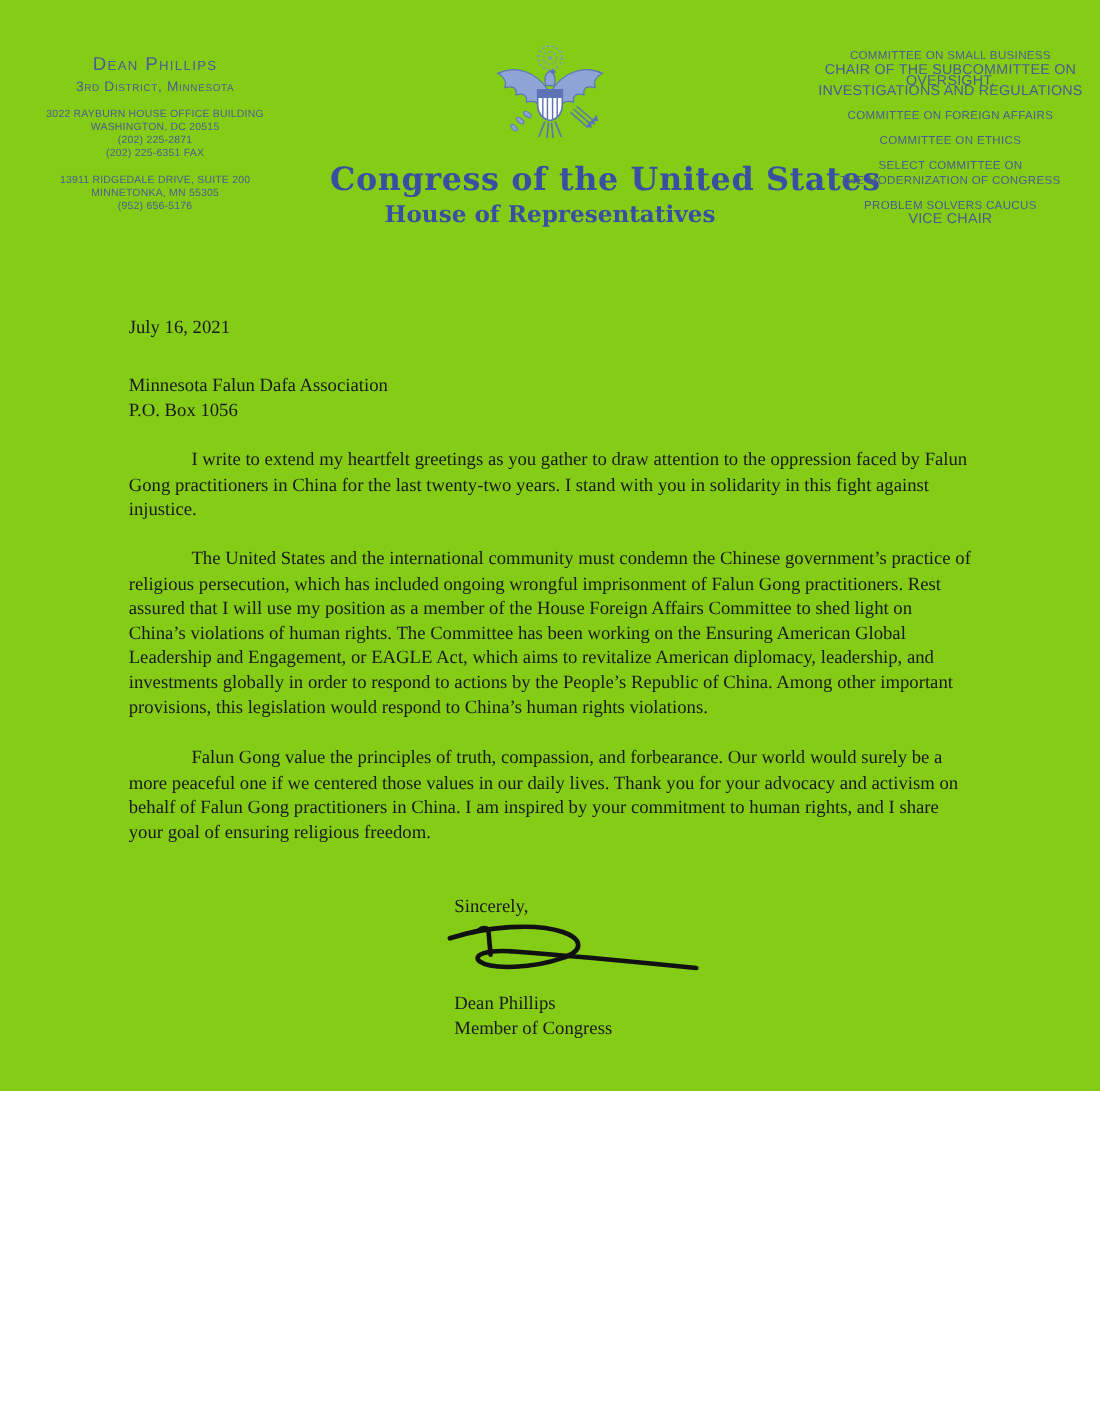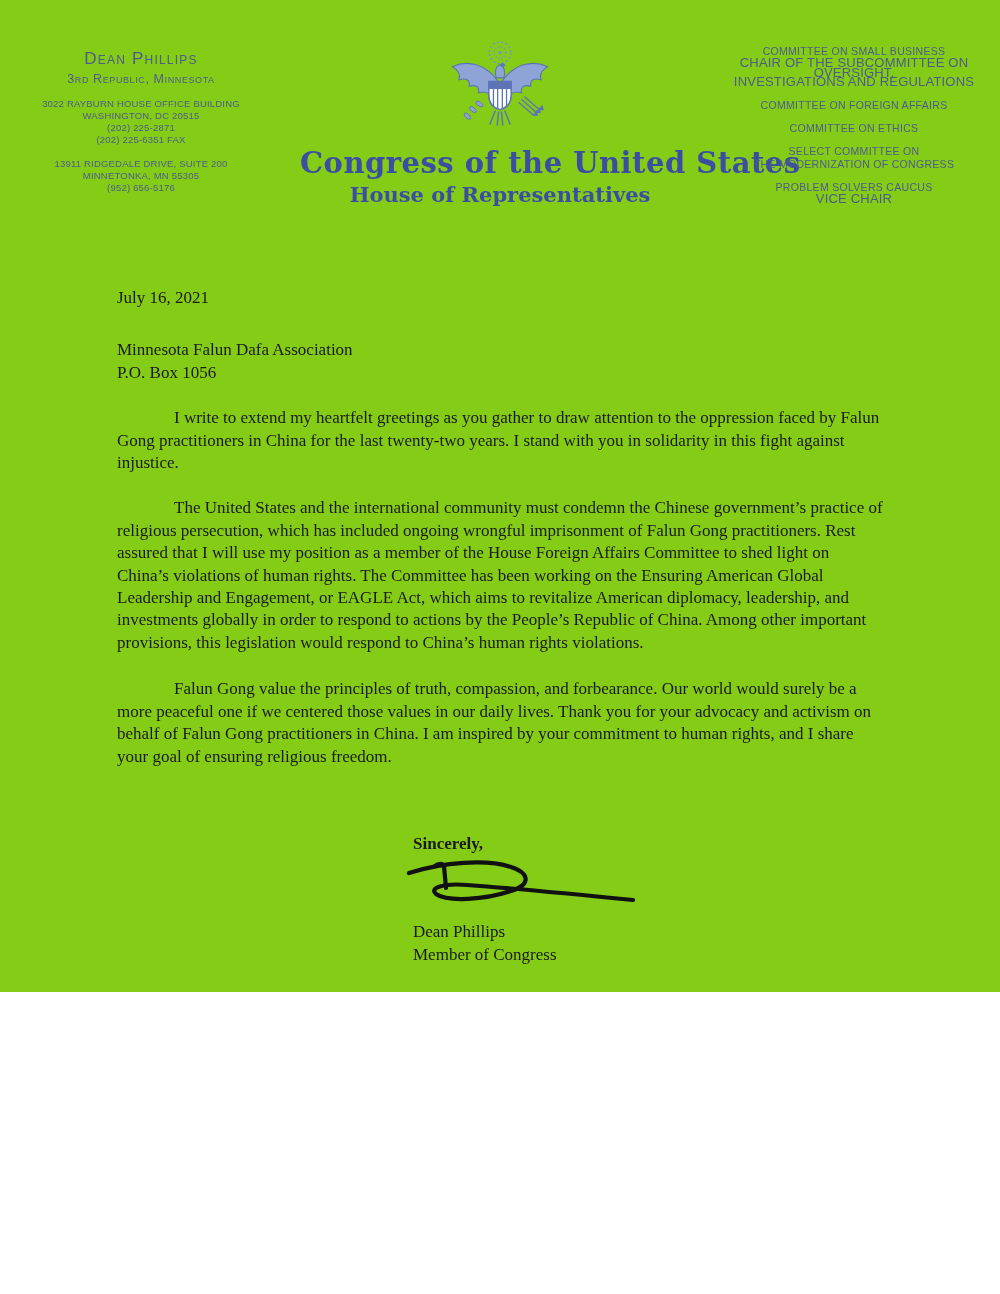--- a/index.html
+++ b/index.html
@@ -55,21 +55,21 @@
   .org-subtitle {
     font-family: "DejaVu Serif", serif;
     font-weight: bold;
     font-size: 21px;
     margin-top: 2px;
     white-space: nowrap;
   }
 
   .lh-right {
     position: absolute;
-    right: 12px; top: 45px;
+    right: 2px; top: 45px;
     width: 268px;
     text-align: center;
     font-family: "Liberation Sans", sans-serif;
     color: #4d5c8e;
   }
   .committee { font-size: 10.5px; letter-spacing: 0.3px; line-height: 13px; white-space: nowrap; }
   .committee-sub { font-size: 13px; line-height: 9.5px; letter-spacing: 0.2px; }
   .gap12 { margin-top: 12px; }
   .gap10 { margin-top: 10px; }
 
@@ -78,33 +78,33 @@
     position: absolute;
     left: 117px; top: 287px;
     width: 768px;
     font-size: 17px;
     line-height: 22.4px;
   }
   .recipient { margin-top: 30px; }
   .salutation { margin-top: 46px; }
   .para { margin: 23px 0 0 0; text-indent: 57px; text-align: left; }
   .para3 { margin-top: 24px; }
-  .closing { margin-top: 65px; margin-left: 296px; font-weight: bold; }
+  .closing { margin-top: 45px; margin-left: 296px; }
   .signature-wrap { margin-left: 288px; margin-top: 2px; height: 60px; }
   .signer-name { margin-left: 296px; margin-top: 4px; }
   .signer-title { margin-left: 296px; }
 </style>
 </head>
 <body>
 
 <div class="page">
 
   <div class="lh-left">
     <div class="lh-name">Dean Phillips</div>
-    <div class="lh-district">3rd Republic, Minnesota</div>
+    <div class="lh-district">3rd District, Minnesota</div>
     <div class="lh-addr">
       <div>3022 RAYBURN HOUSE OFFICE BUILDING</div>
       <div>WASHINGTON, DC 20515</div>
       <div>(202) 225-2871</div>
       <div>(202) 225-6351 FAX</div>
     </div>
     <div class="lh-addr">
       <div>13911 RIDGEDALE DRIVE, SUITE 200</div>
       <div>MINNETONKA, MN 55305</div>
       <div>(952) 656-5176</div>

